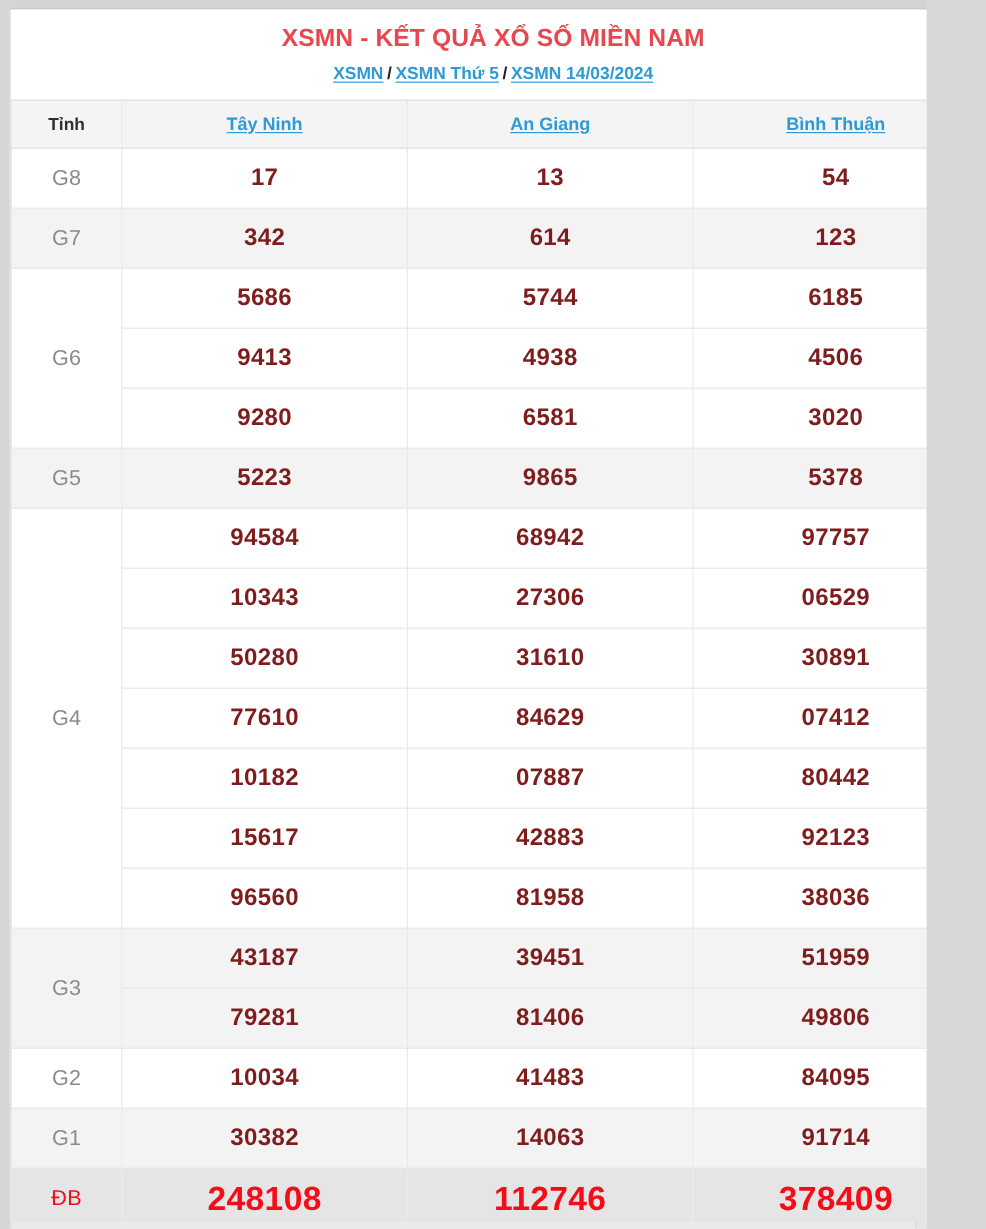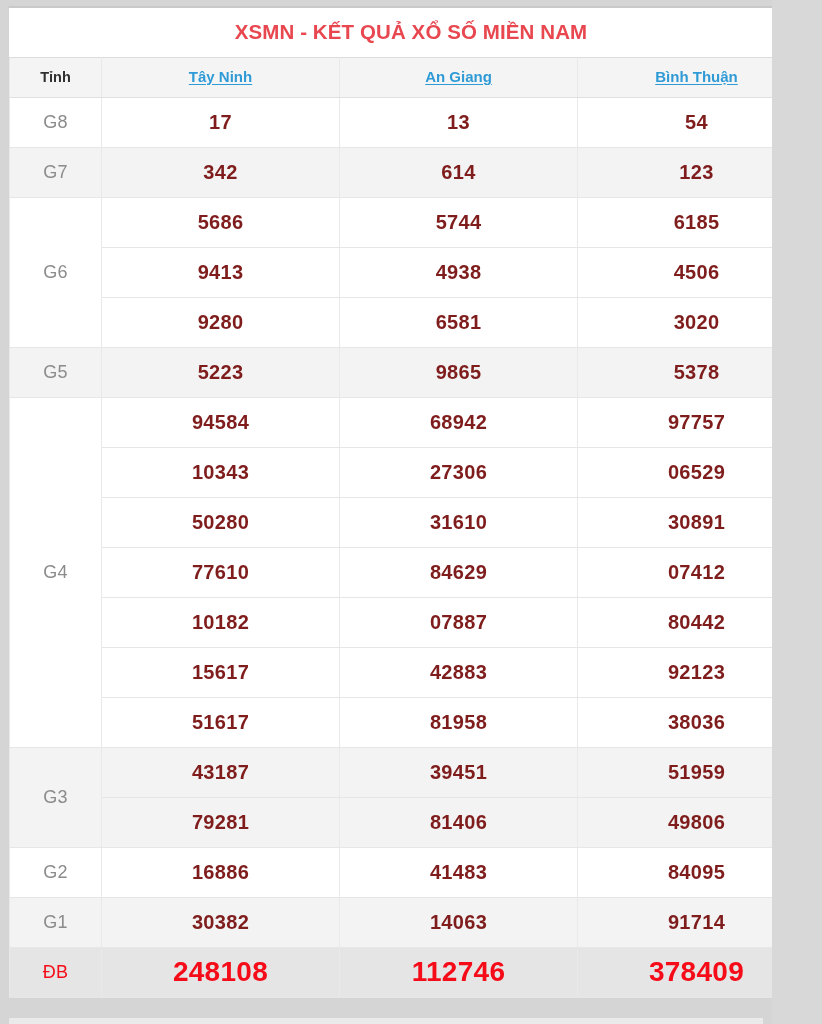--- a/index.html
+++ b/index.html
@@ -128,20 +128,23 @@
   }
 </style>
 </head>
 <body>
 
 <div class="page">
   <div class="card">
 
     <div class="head">
       <div class="title">XSMN - KẾT QUẢ XỔ SỐ MIỀN NAM</div>
+      <div class="crumbs">
+        <a href="#">XSMN</a><span class="sep">/</span><a href="#">XSMN Thứ 5</a><span class="sep">/</span><a href="#">XSMN 14/03/2024</a>
+      </div>
     </div>
 
     <table class="kq">
       <colgroup>
         <col class="c-label">
           <col class="c-prov">
           <col class="c-prov">
           <col class="c-prov">
       </colgroup>
       <thead>
@@ -212,38 +215,38 @@
             <td class="num">10182</td>
             <td class="num">07887</td>
             <td class="num">80442</td>
           </tr>
           <tr class="band-a">
             <td class="num">15617</td>
             <td class="num">42883</td>
             <td class="num">92123</td>
           </tr>
           <tr class="band-a">
-            <td class="num">51617</td>
+            <td class="num">96560</td>
             <td class="num">81958</td>
             <td class="num">38036</td>
           </tr>
           <tr class="band-b">
             <td class="lbl" rowspan="2">G3</td>
             <td class="num">43187</td>
             <td class="num">39451</td>
             <td class="num">51959</td>
           </tr>
           <tr class="band-b">
             <td class="num">79281</td>
             <td class="num">81406</td>
             <td class="num">49806</td>
           </tr>
           <tr class="band-a">
             <td class="lbl" rowspan="1">G2</td>
-            <td class="num">16886</td>
+            <td class="num">10034</td>
             <td class="num">41483</td>
             <td class="num">84095</td>
           </tr>
           <tr class="band-b">
             <td class="lbl" rowspan="1">G1</td>
             <td class="num">30382</td>
             <td class="num">14063</td>
             <td class="num">91714</td>
           </tr>
           <tr class="r-db">

